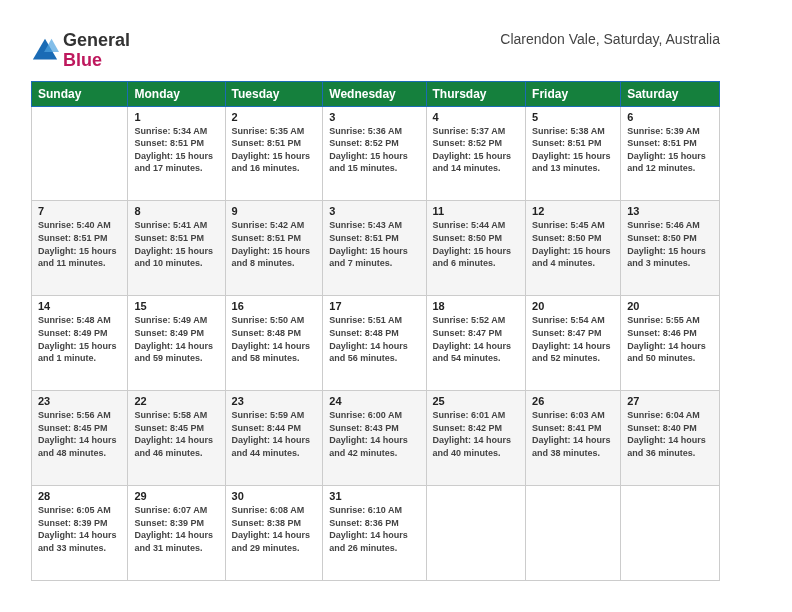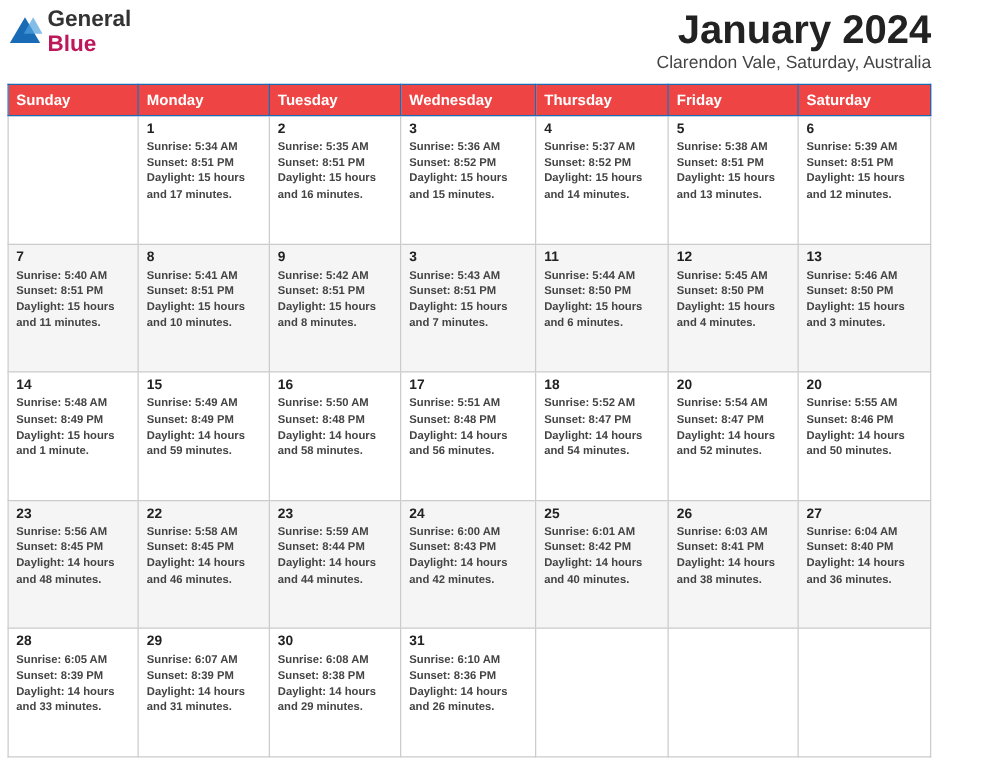--- a/index.html
+++ b/index.html
@@ -6,21 +6,21 @@
     body {
       width: 792px;
       height: 612px;
       font-family: Arial, sans-serif;
       background: #fff;
       overflow: hidden;
     }
     .page {
       width: 751px;
       height: 612px;
-      padding: 6px;
+      padding: 31px;
       display: flex;
       flex-direction: column;
     }
     .header {
       display: flex;
       align-items: flex-start;
       justify-content: space-between;
       margin-bottom: 10px;
     }
     .logo {
@@ -51,21 +51,21 @@
     .location {
       font-size: 14px;
       color: #444;
     }
     .calendar-table {
       width: 100%;
       border-collapse: collapse;
       flex: 1;
     }
     .calendar-table thead tr th {
-      background: #ef4444;
+      background: #15803d;
       color: #fff;
       font-size: 12px;
       font-weight: bold;
       padding: 5px 6px;
       text-align: left;
       border: 1px solid #1a6bb5;
     }
     .calendar-table tbody tr td {
       border: 1px solid #ccc;
       vertical-align: top;
@@ -104,21 +104,20 @@
       <svg class="logo-icon" viewBox="0 0 30 30">
         <polygon points="15,2 28,24 2,24" fill="#1a6bb5"></polygon>
         <polygon points="22,2 30,16 14,16" fill="#4fa3e0" opacity="0.7"></polygon>
       </svg>
       <div class="logo-text">
         <span class="logo-general">General</span><br>
         <span class="logo-blue">Blue</span>
       </div>
     </div>
     <div class="title-block">
-      <div class="month-title">January 2024</div>
       <div class="location">Clarendon Vale, Saturday, Australia</div>
     </div>
   </div>
 
   <table class="calendar-table">
     <thead>
       <tr>
       <th>Sunday</th>
           <th>Monday</th>
           <th>Tuesday</th>

